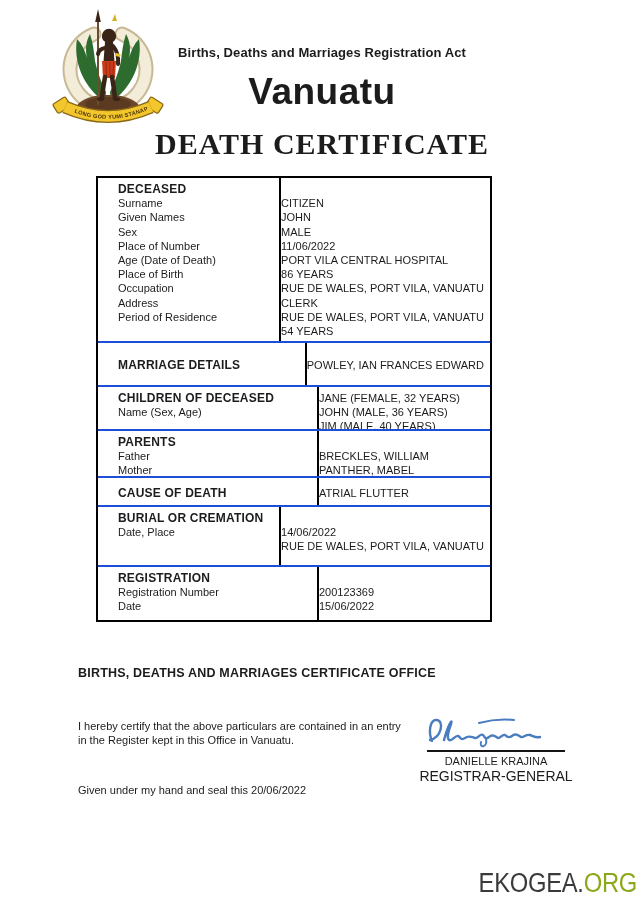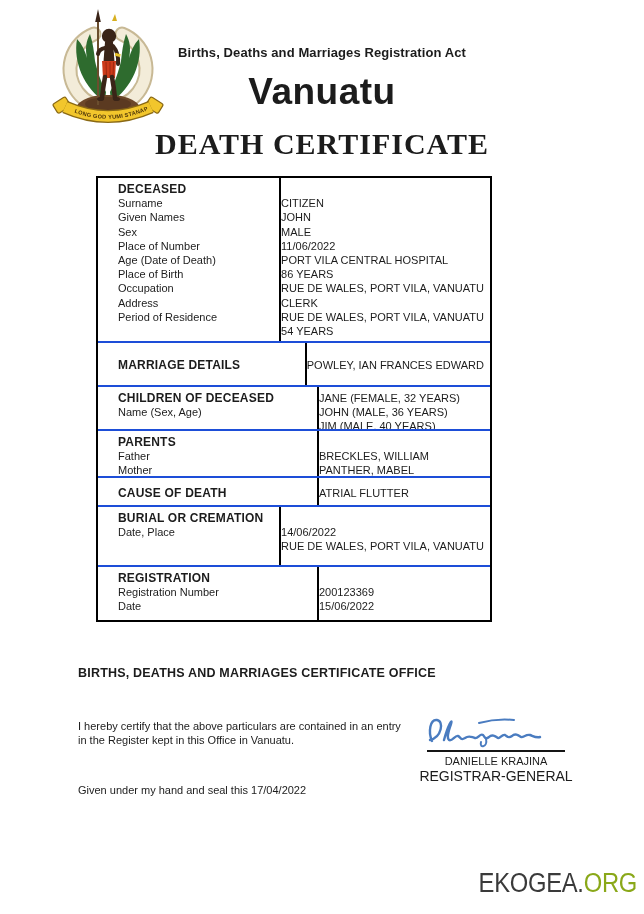--- a/index.html
+++ b/index.html
@@ -199,17 +199,17 @@
       <path d="M62,27 C64,35 55,37 57,30" stroke-width="2"></path>
       <path d="M55,11 C66,8 80,7 90,8" stroke-width="2"></path>
     </g>
   </svg>
 </div>
 
 <div class="abs sig-line"></div>
 <div class="abs sig-name">DANIELLE KRAJINA</div>
 <div class="abs sig-title">REGISTRAR-GENERAL</div>
 
-<div class="abs given">Given under my hand and seal this 17/04/2022</div>
+<div class="abs given">Given under my hand and seal this 20/06/2022</div>
 
 <div class="abs brand">
   <span class="dark">EKOGEA.</span><span class="org">ORG</span>
 </div>
 
 </body></html>

